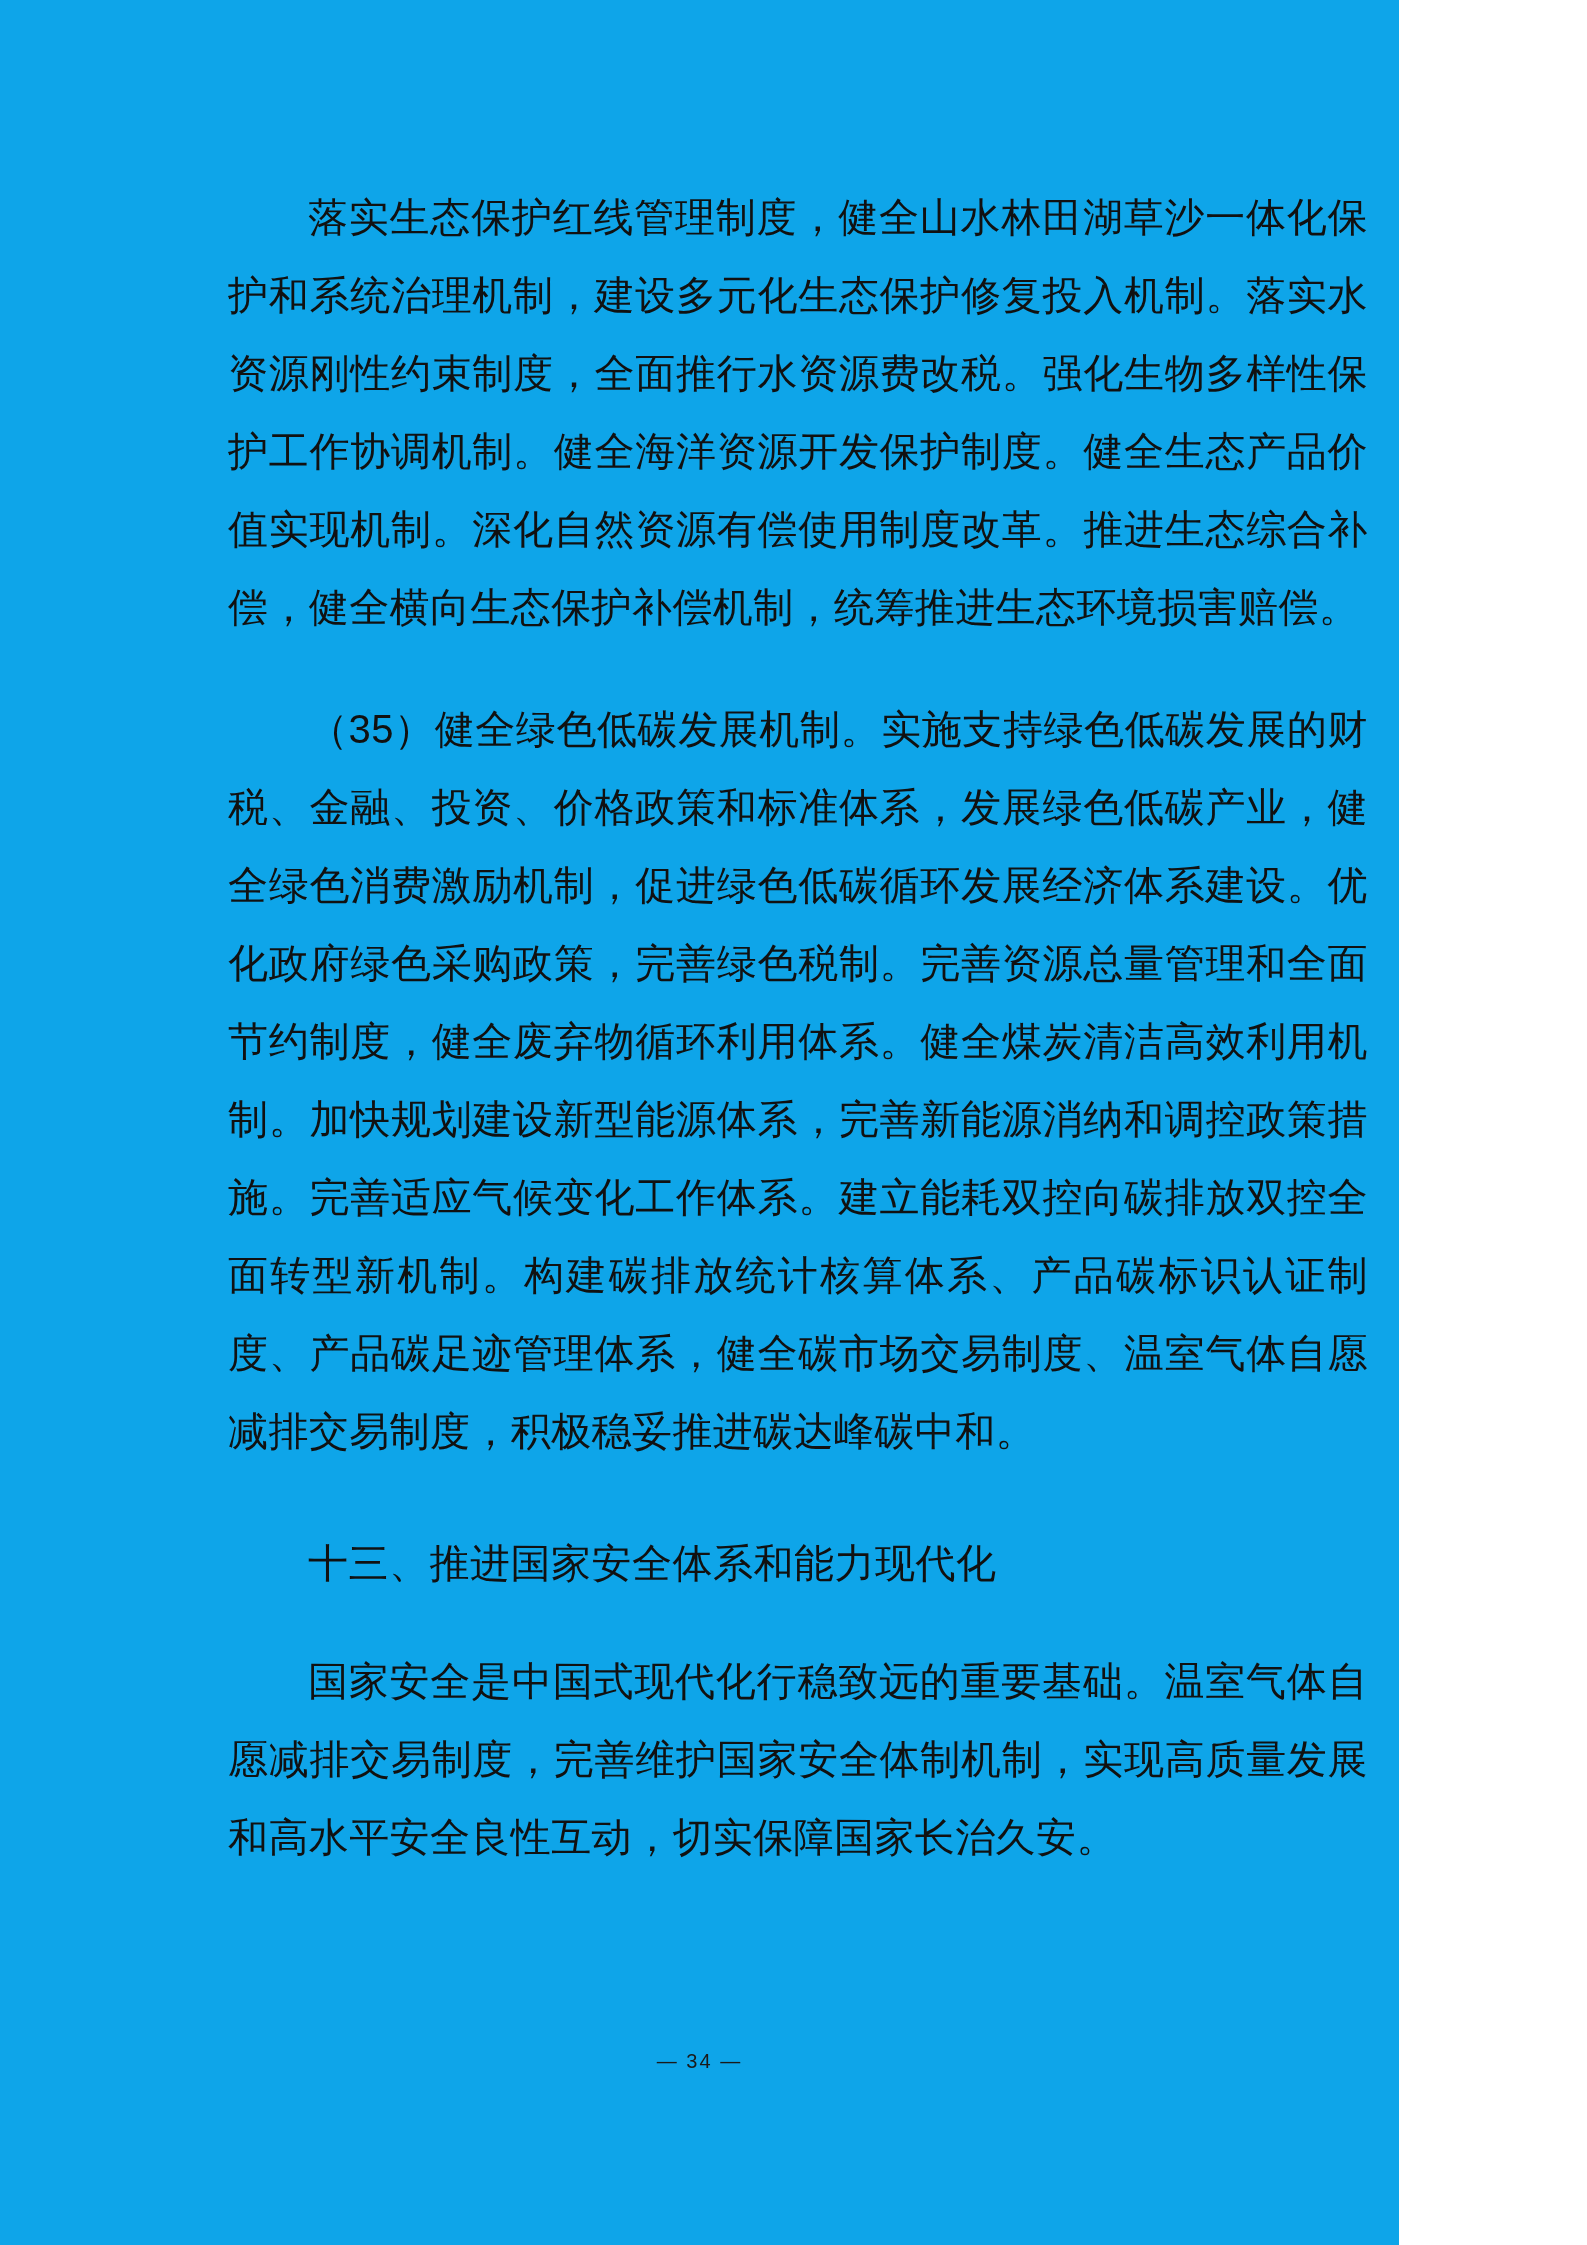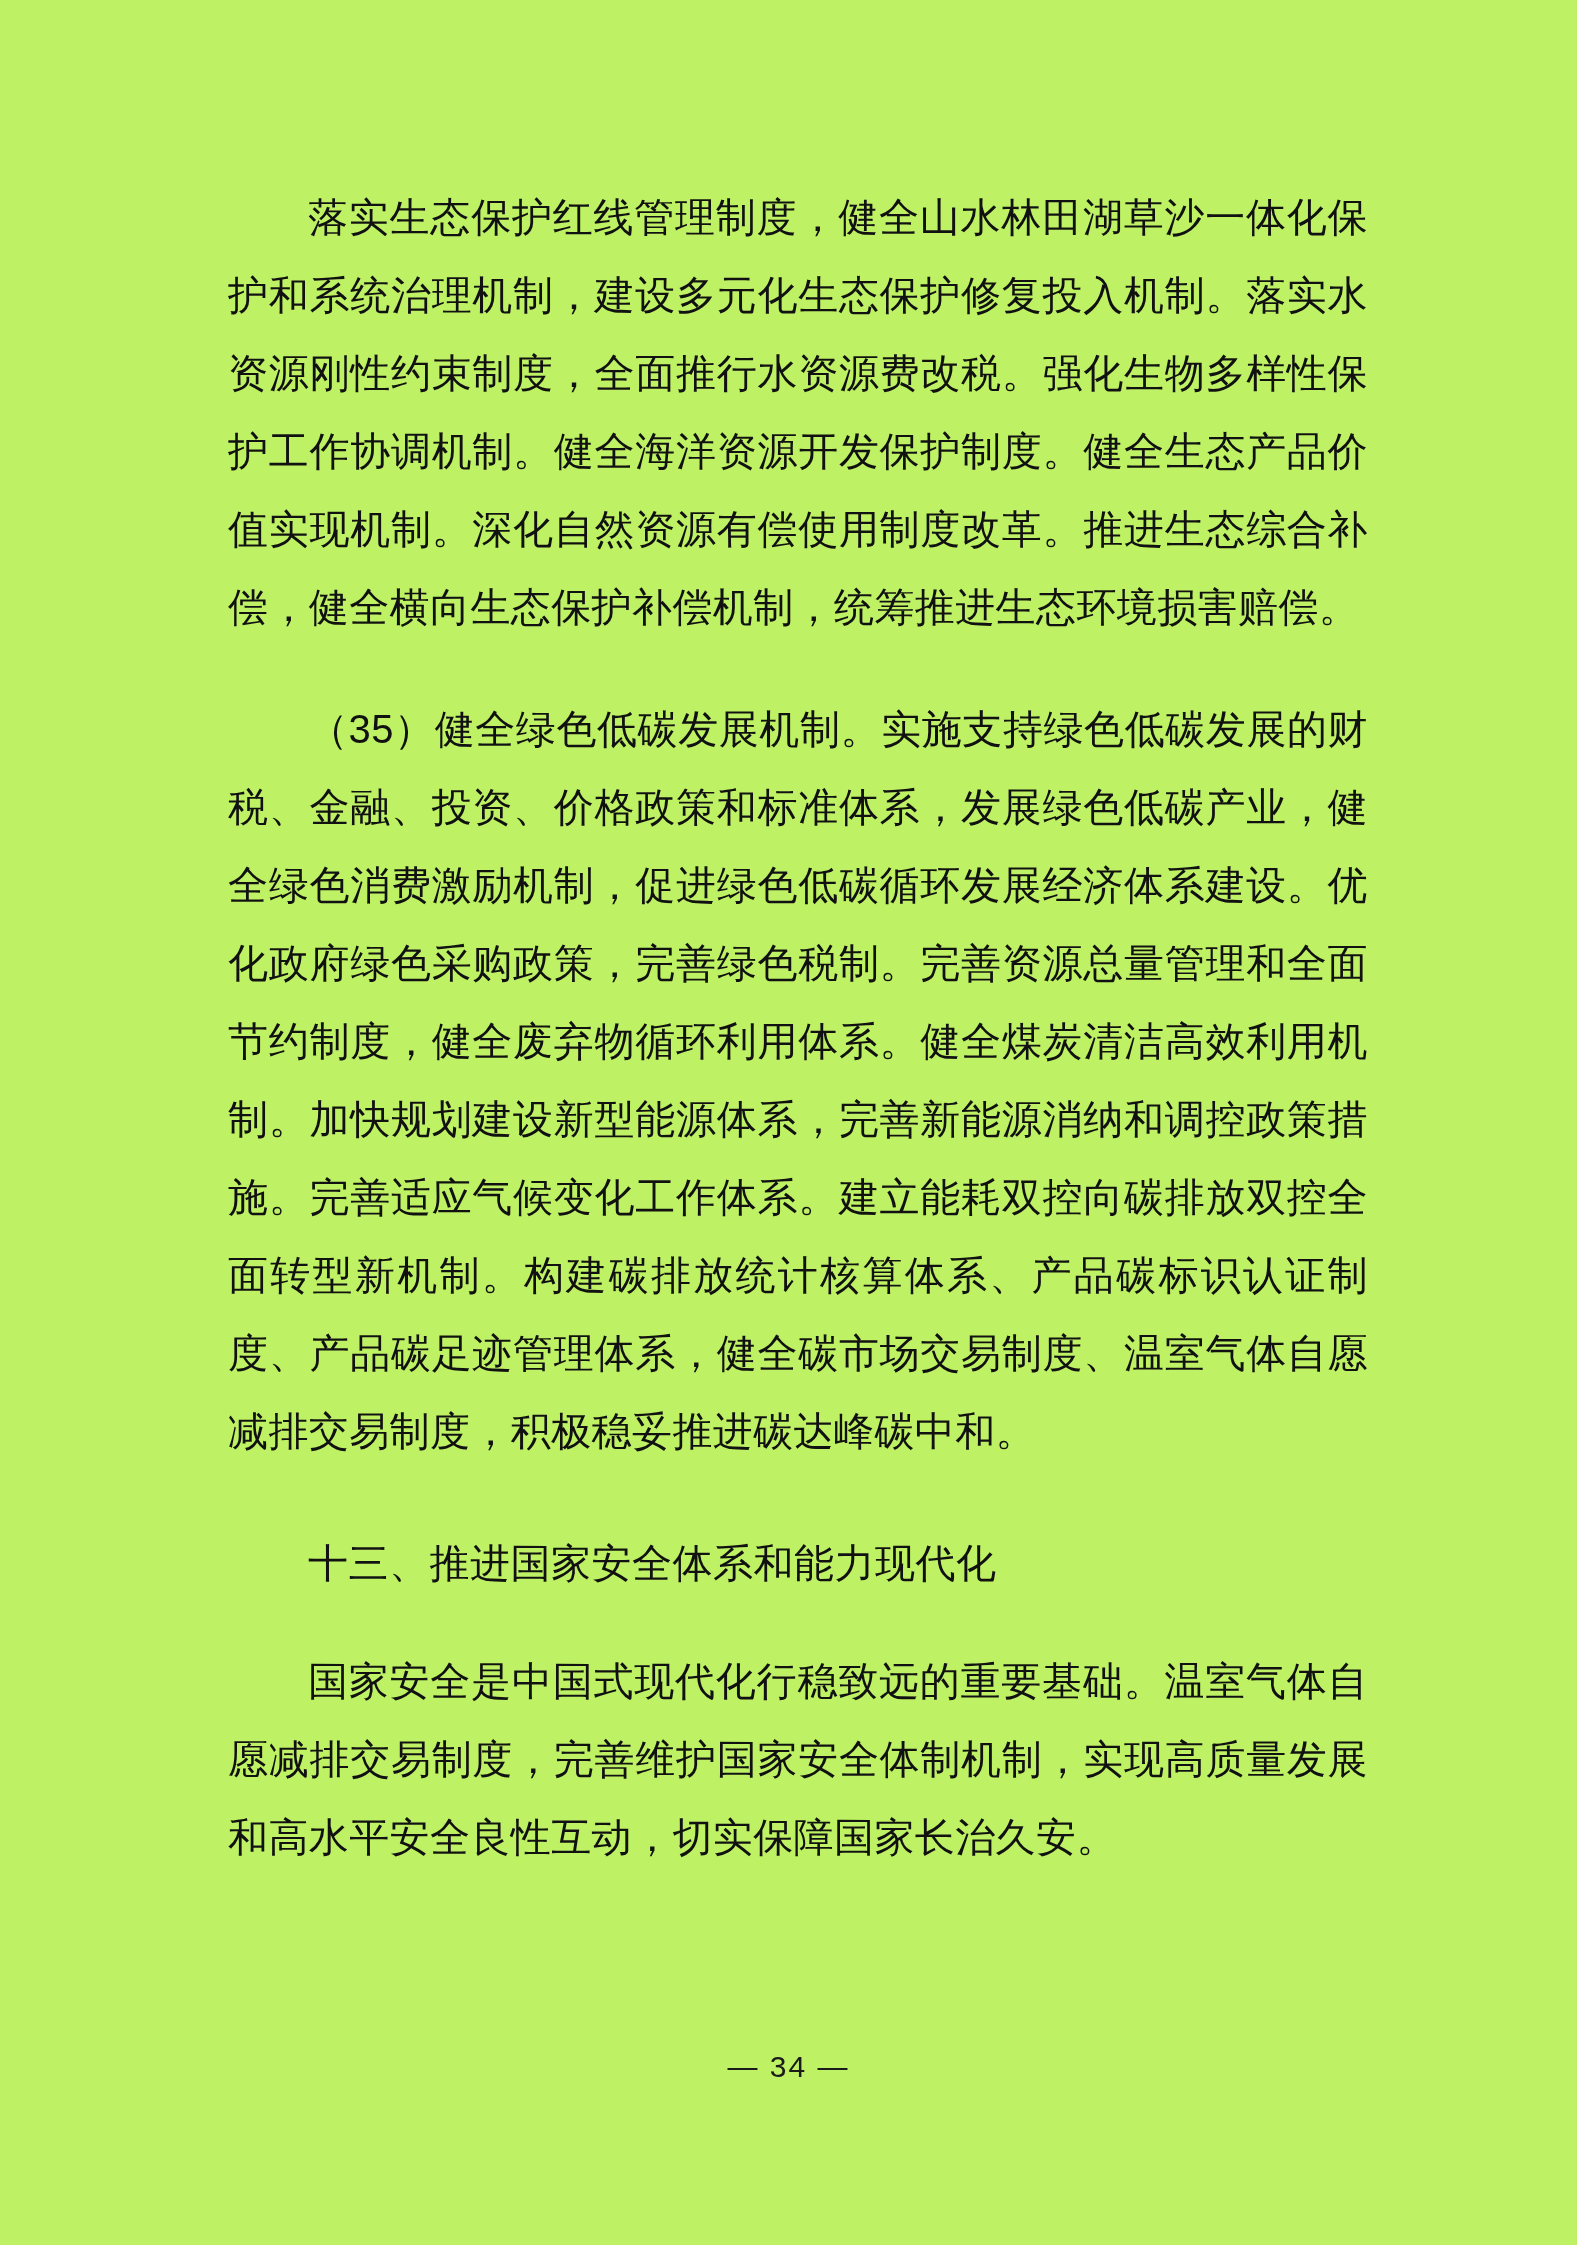--- a/index.html
+++ b/index.html
@@ -6,23 +6,23 @@
     margin: 0;
     padding: 0;
     background: #ffffff;
   }
   body {
     font-family: "Liberation Sans", sans-serif;
     color: #111111;
   }
   .page {
     position: relative;
-    width: 1577px;
+    width: 1399px;
     height: 2245px;
-    background: #bef264;
+    background: #0ea5e9;
     box-sizing: border-box;
     overflow: hidden;
   }
   .content {
     position: absolute;
     left: 228px;
     top: 178px;
     width: 1140px;
   }
   .para {
@@ -45,21 +45,21 @@
     text-indent: 80px;
     margin: 34px 0 40px 0;
     letter-spacing: 0.5px;
   }
   .footer {
     position: absolute;
     left: 0;
     top: 2050px;
     width: 100%;
     text-align: center;
-    font-size: 30px;
+    font-size: 20px;
     color: #1a1a1a;
     letter-spacing: 2px;
   }
 </style>
 </head>
 <body>
 
 <div class="page">
   <div class="content">
 

